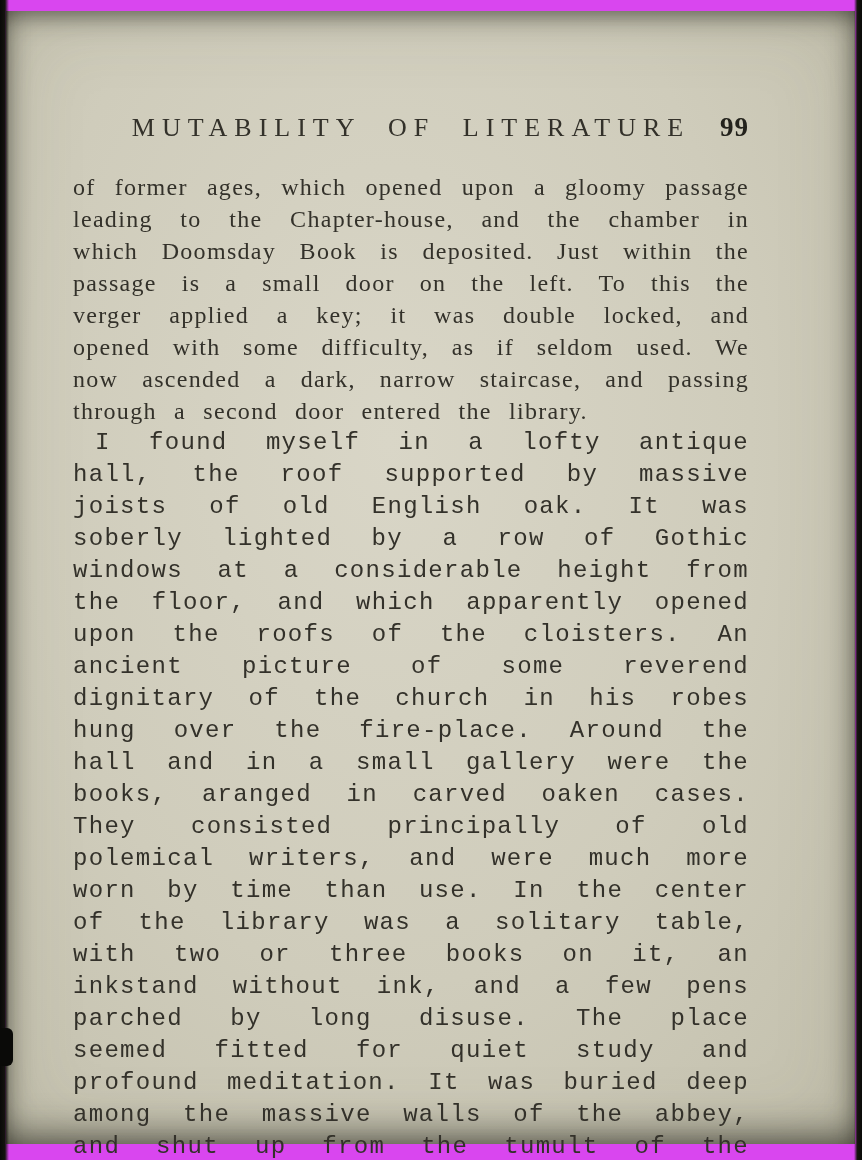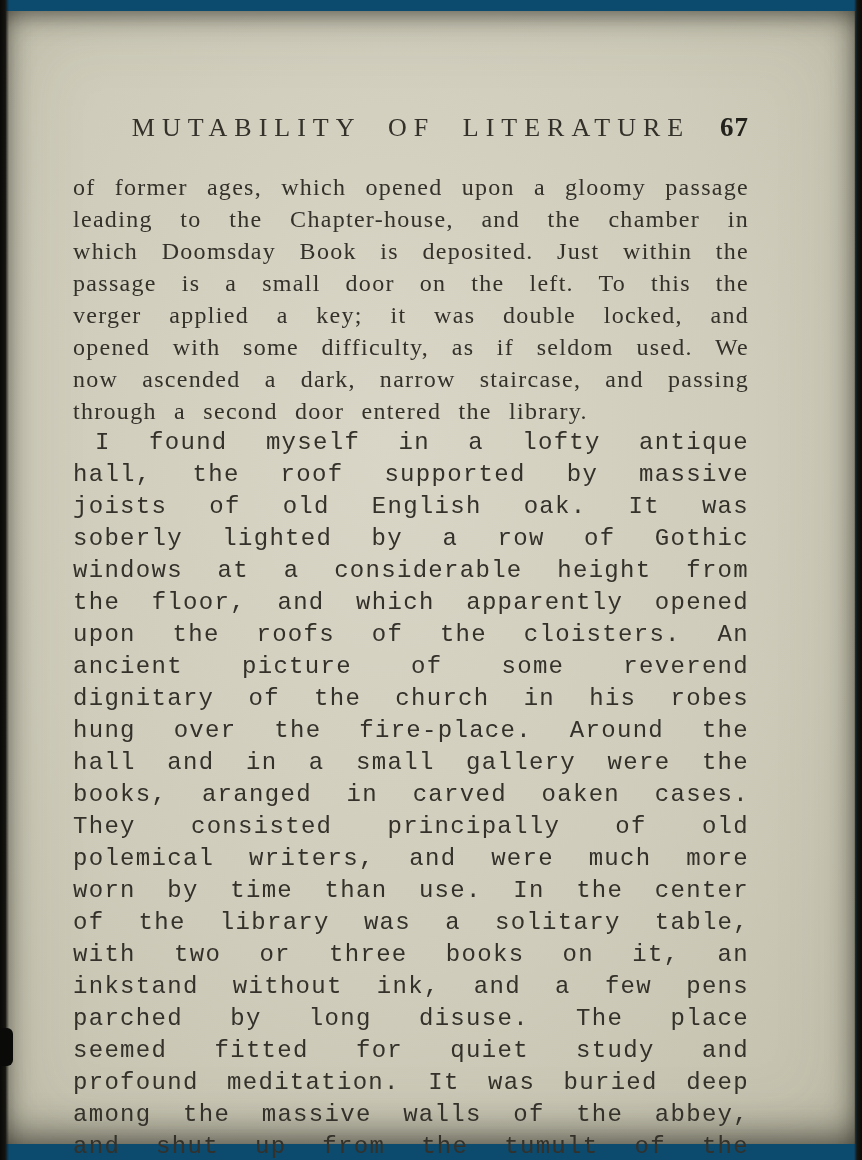--- a/index.html
+++ b/index.html
@@ -4,21 +4,21 @@
 <style>
   html, body {
     margin: 0;
     padding: 0;
     background: #0b0b09;
   }
   .scan {
     position: relative;
     width: 862px;
     height: 1160px;
-    background: #0c4a6e;
+    background: #d946ef;
     overflow: hidden;
     font-family: "Liberation Serif", "DejaVu Serif", serif;
   }
   .page {
     position: absolute;
     left: 6px;
     top: 11px;
     right: 7px;
     bottom: 16px;
     background:
@@ -96,21 +96,21 @@
   }
 </style>
 </head>
 <body>
 
 <div class="scan">
   <div class="page">
 
     <div class="running-head">
       <span class="title">MUTABILITY OF LITERATURE</span>
-      <span class="pagenum">67</span>
+      <span class="pagenum">99</span>
     </div>
 
     <div class="page-body">
       <p class="no-indent">of former ages, which opened upon a gloomy passage leading to the Chapter-house, and the chamber in which Doomsday Book is deposited. Just within the passage is a small door on the left. To this the verger applied a key; it was double locked, and opened with some difficulty, as if seldom used. We now ascended a dark, narrow staircase, and passing through a second door entered the library.</p>
       <p class="indent">I found myself in a lofty antique hall, the roof supported by massive joists of old English oak. It was soberly lighted by a row of Gothic windows at a considerable height from the floor, and which apparently opened upon the roofs of the cloisters. An ancient picture of some reverend dignitary of the church in his robes hung over the fire-place. Around the hall and in a small gallery were the books, aranged in carved oaken cases. They consisted principally of old polemical writers, and were much more worn by time than use. In the center of the library was a solitary table, with two or three books on it, an inkstand without ink, and a few pens parched by long disuse. The place seemed fitted for quiet study and profound meditation. It was buried deep among the massive walls of the abbey, and shut up from the tumult of the world I could only hear now and then the shouts of the schoolboys faintly swelling from the cloisters, and the sound of a bell tolling for prayers that echoed soberly along the roofs of the abbey. By degrees the shouts of merriment grew fainter and fainter, and at length died away. The bell ceased to toll,</p>
     </div>
 
   </div>
 
   <div class="edge-left"></div>

